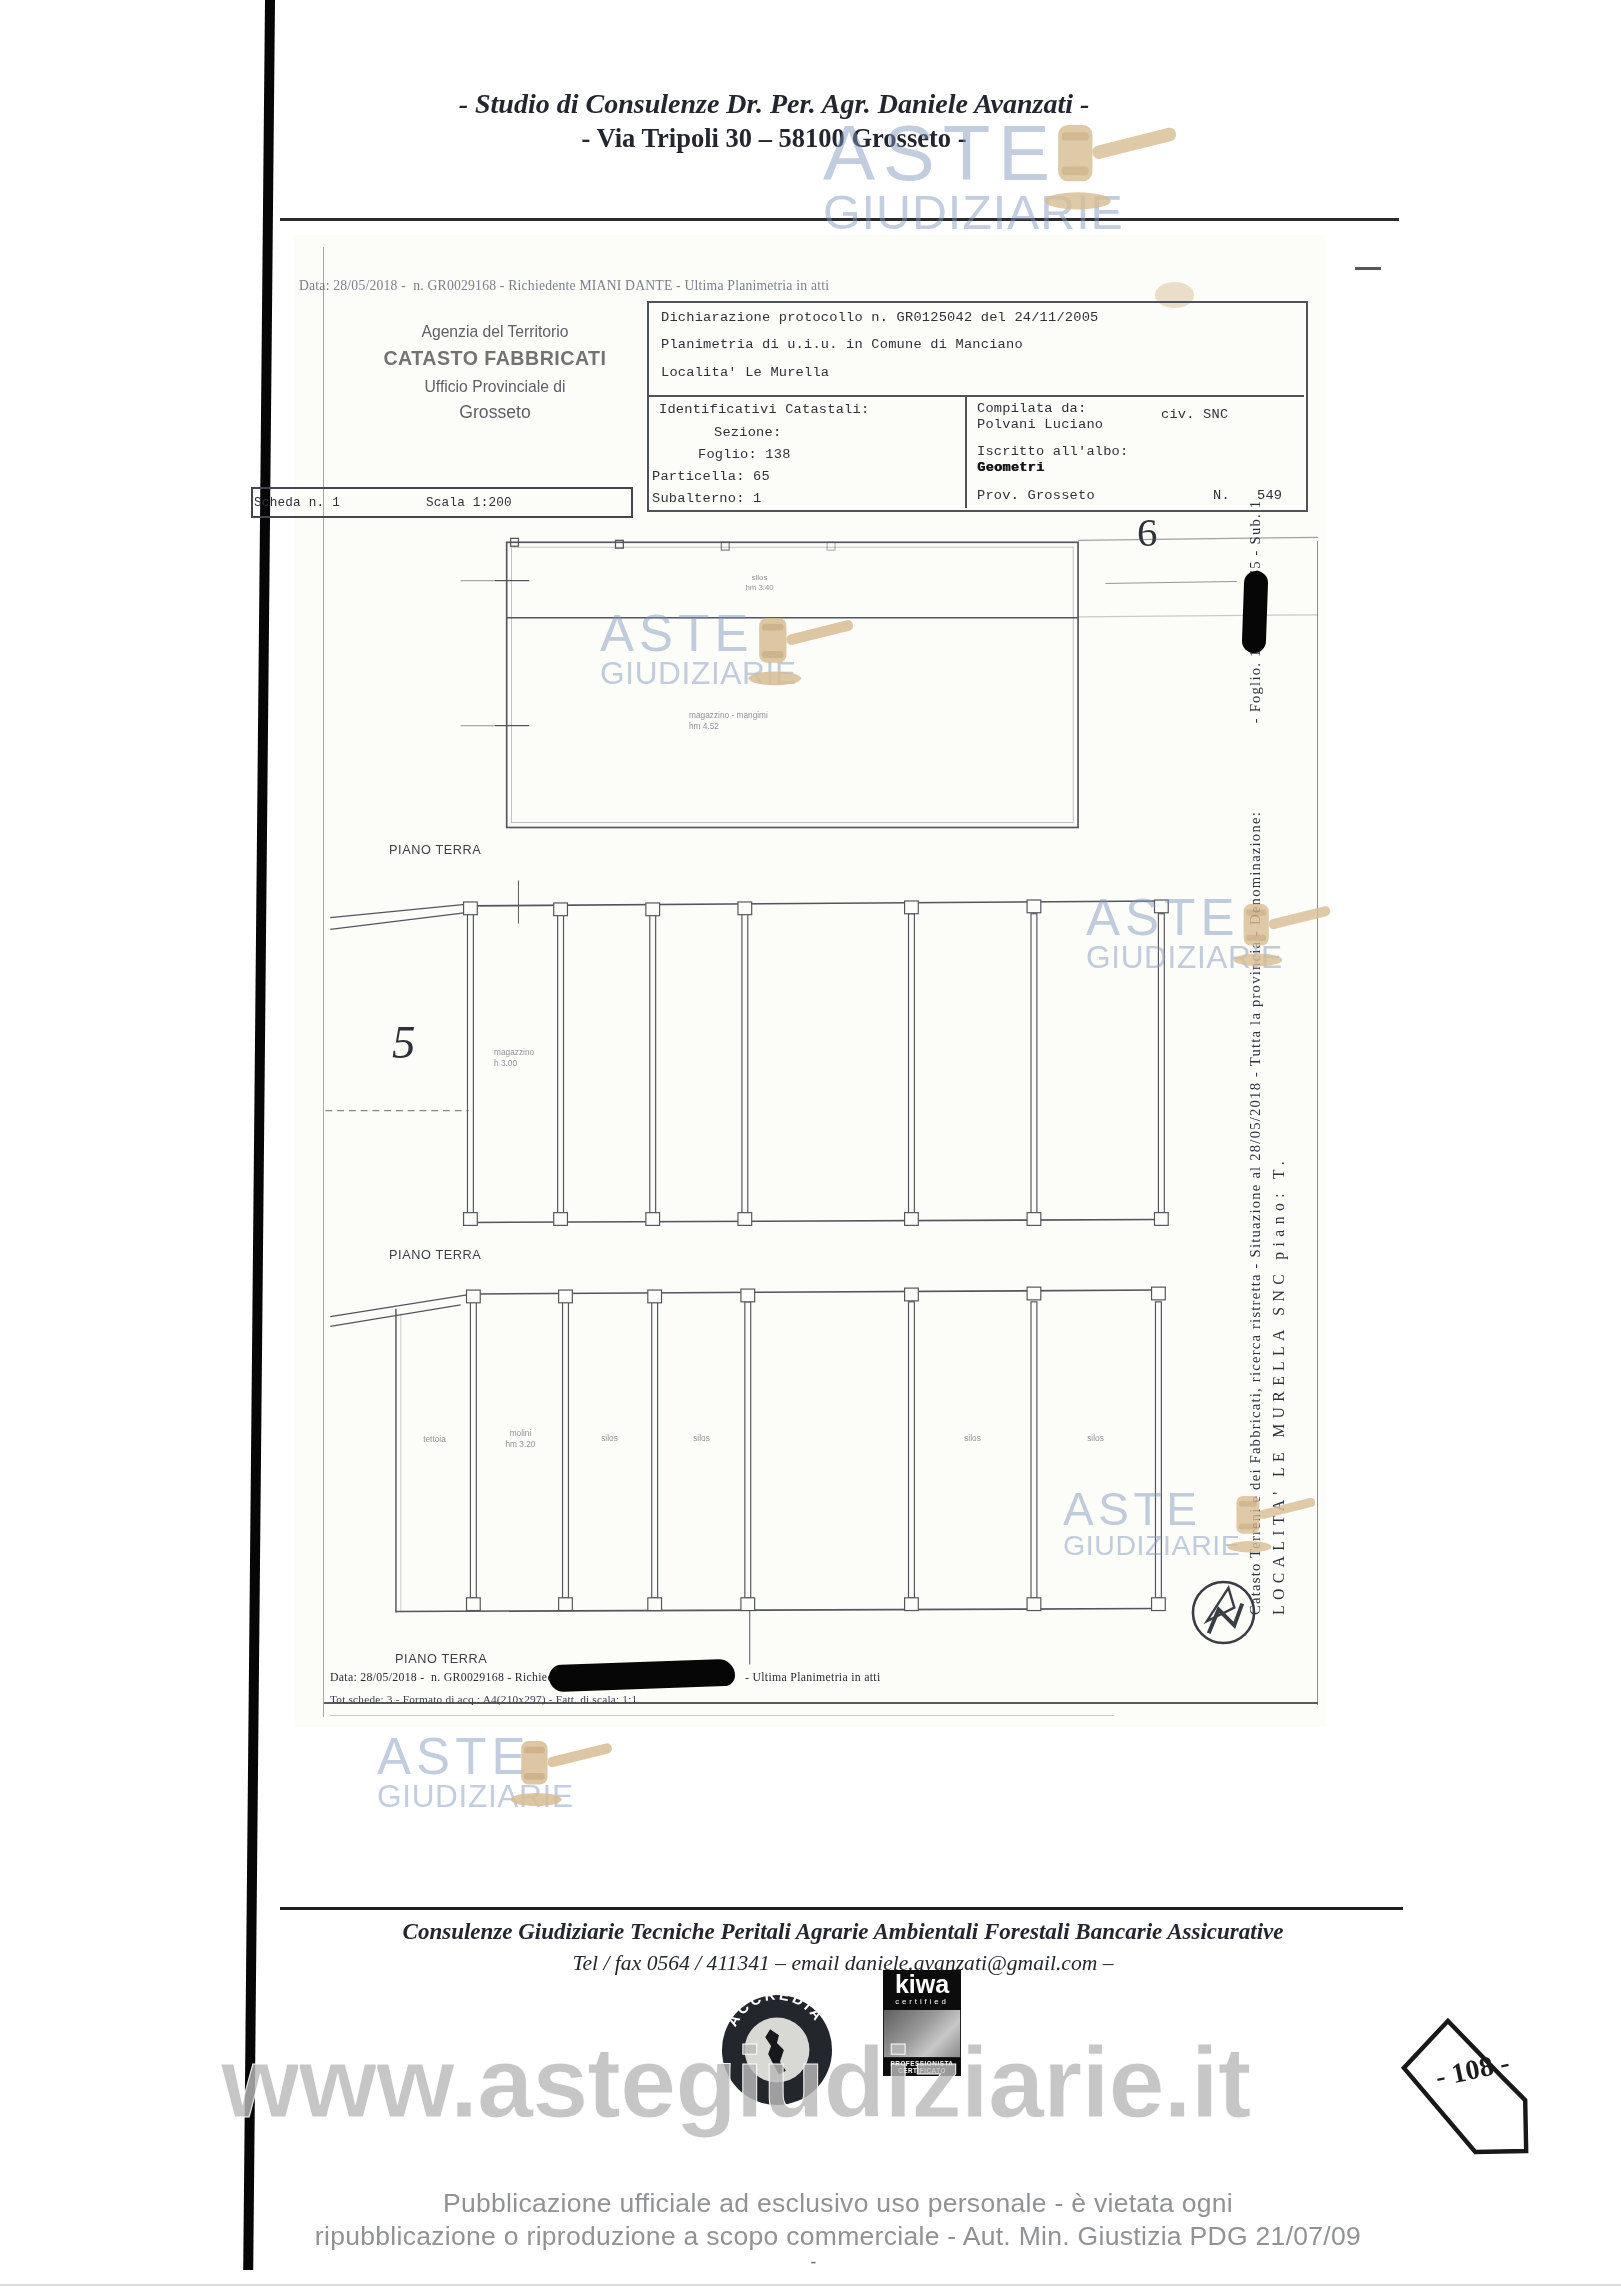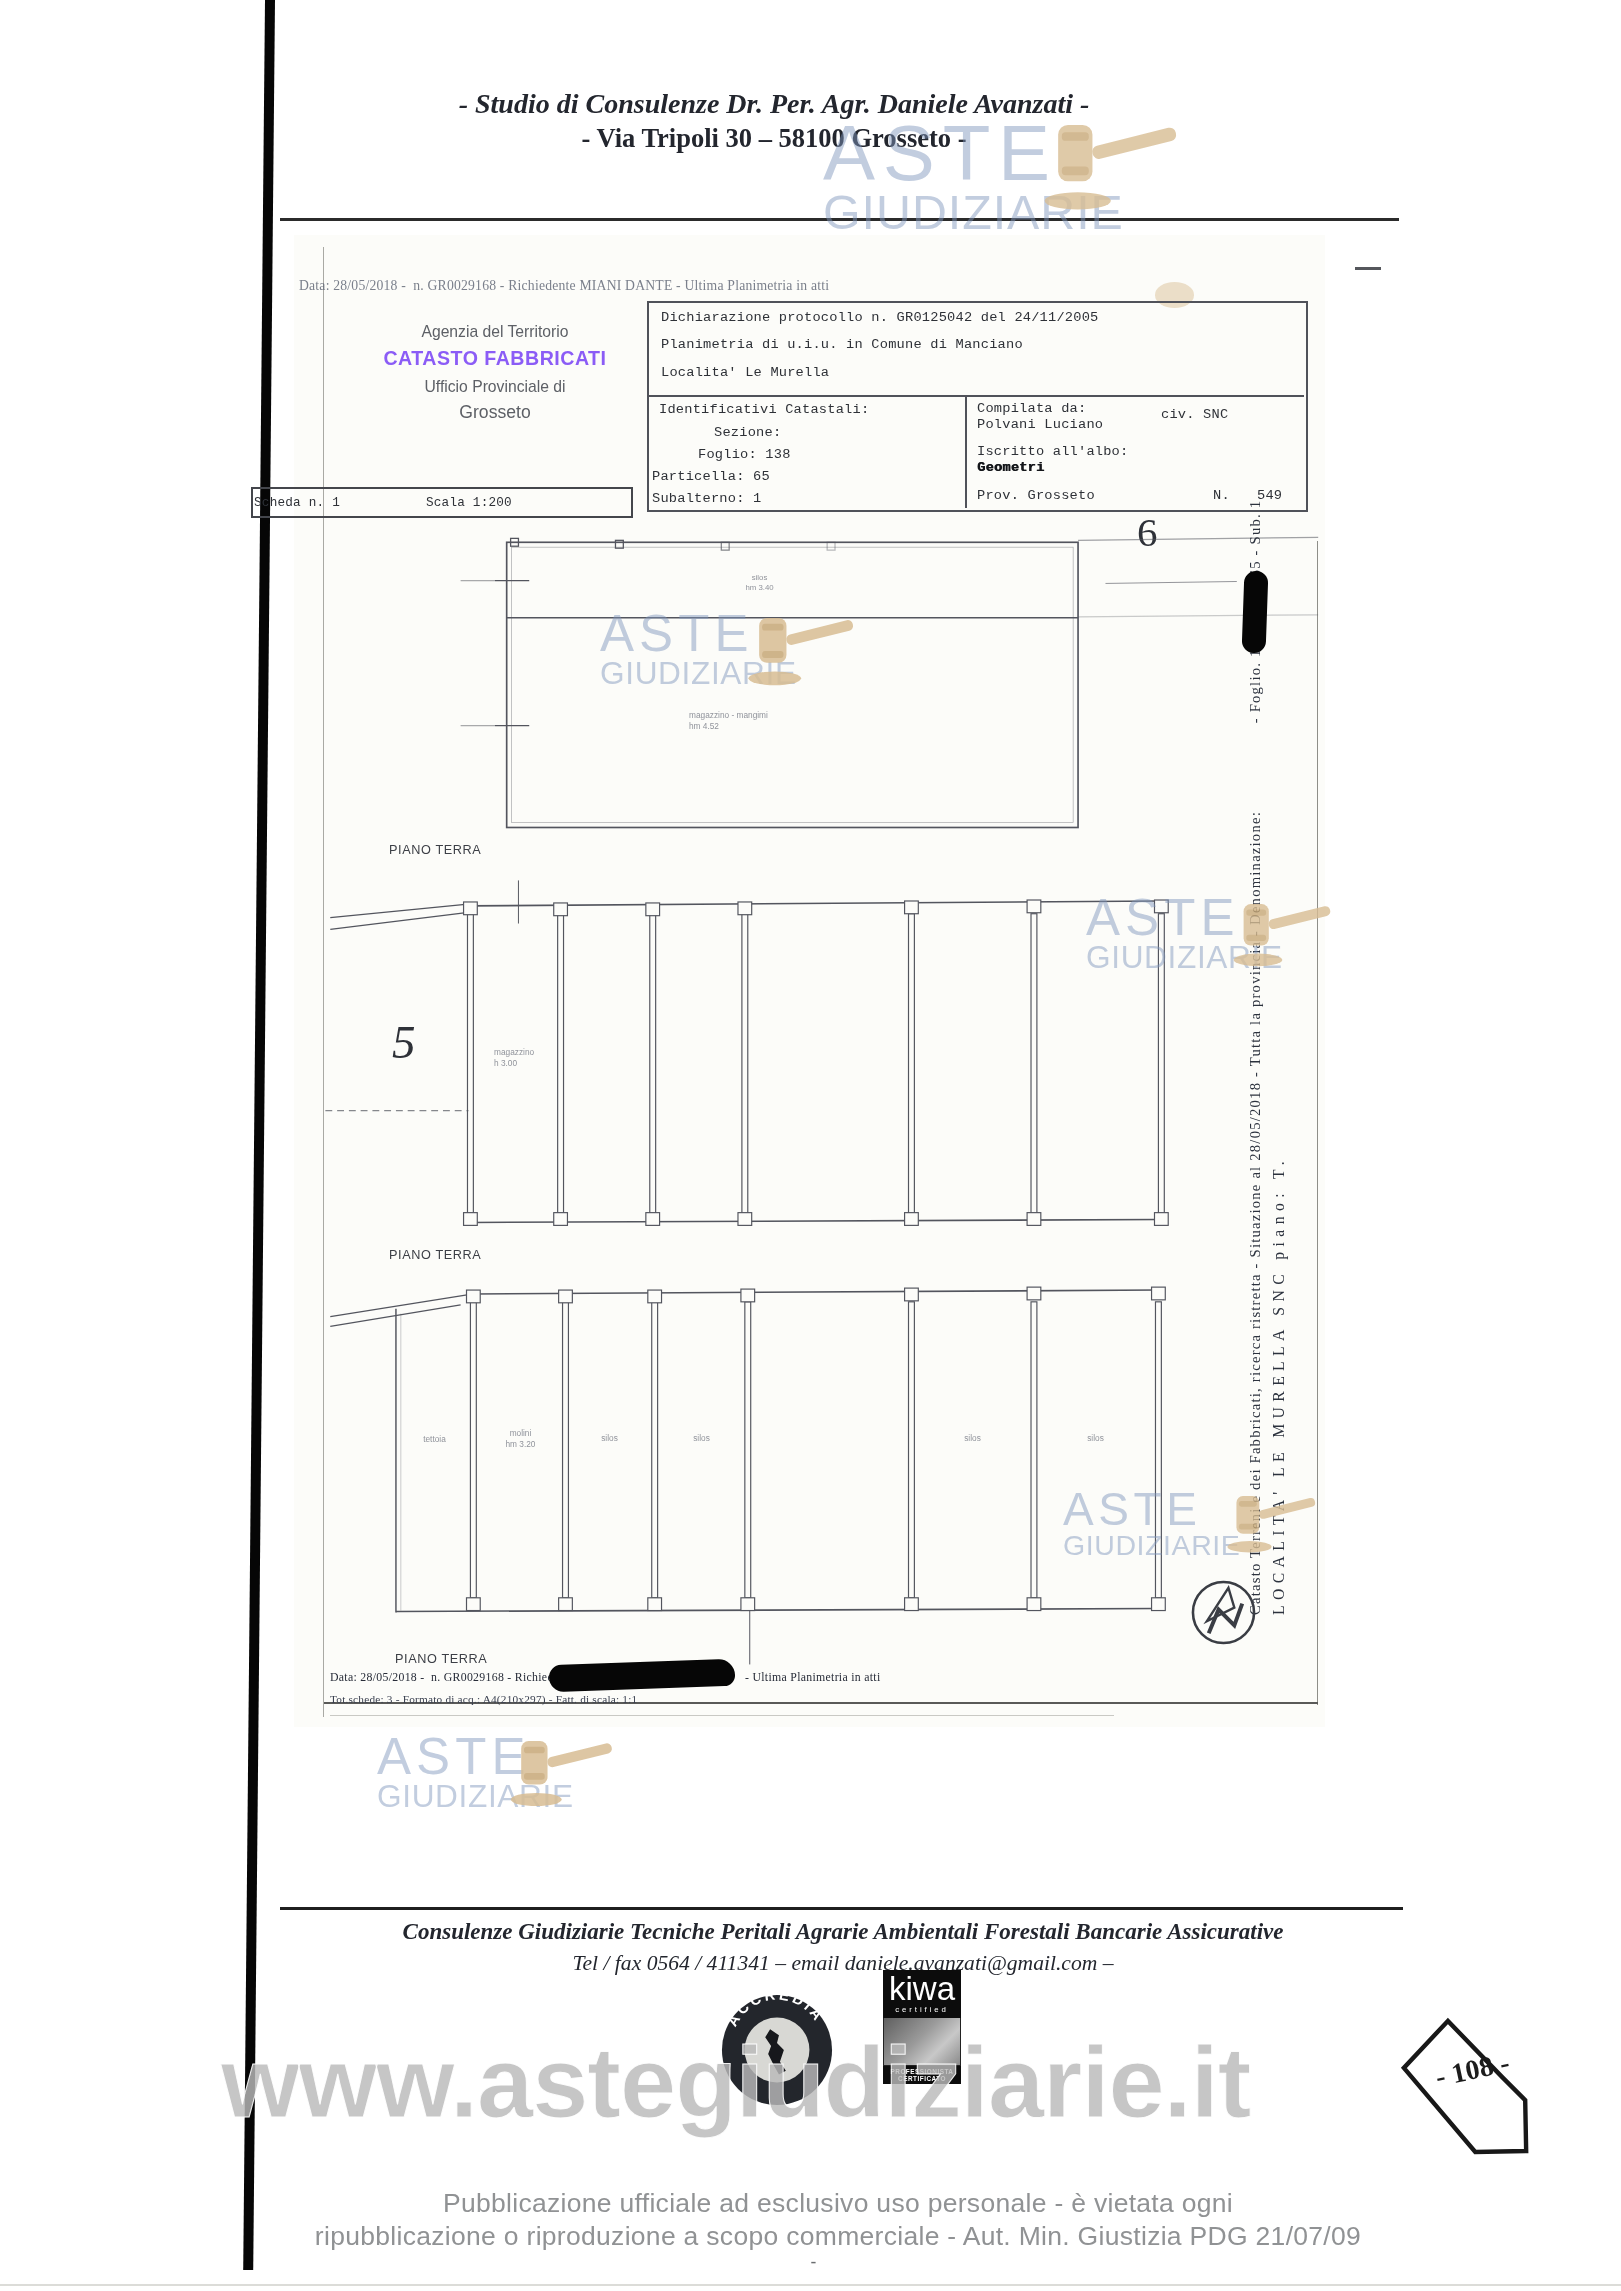--- a/index.html
+++ b/index.html
@@ -49,21 +49,21 @@
   <div class="abs" style="left:1317px;top:541px;width:1px;height:1164px;background:#8e8e89;"></div>
   <div class="abs" style="left:324px;top:1702px;width:994px;height:2px;background:#5a5a58;"></div>
   <div class="abs" style="left:330px;top:1715px;width:784px;height:1px;background:#c9c9c4;"></div>
 
   <div class="abs scan-serif" style="left:299px;top:278px;font-size:13.7px;color:#5a6170;opacity:.8;letter-spacing:0.2px;filter:blur(0.2px);">Data: 28/05/2018 -  n. GR0029168 - Richiedente MIANI DANTE - Ultima Planimetria in atti</div>
   <div class="abs" style="left:1355px;top:267px;width:25.5px;height:2.9px;background:#55575c;"></div>
   <div class="abs" style="left:1155px;top:282px;width:39px;height:25.5px;border-radius:50%;background:rgba(214,186,140,.45);"></div>
 
   <div class="abs" style="left:343px;top:323px;width:304px;text-align:center;color:#5d6066;">
     <span style="display:block;font-size:15.7px;">Agenzia del Territorio</span>
-    <span style="display:block;font-size:19.6px;font-weight:bold;color:#8b5cf6;letter-spacing:0.5px;margin-top:5.9px;">CATASTO FABBRICATI</span>
+    <span style="display:block;font-size:19.6px;font-weight:bold;color:#737373;letter-spacing:0.5px;margin-top:5.9px;">CATASTO FABBRICATI</span>
     <span style="display:block;font-size:15.7px;margin-top:7.8px;">Ufficio Provinciale di</span>
     <span style="display:block;font-size:17.6px;margin-top:5.9px;">Grosseto</span>
   </div>
 
   <div class="abs" style="left:251px;top:487px;width:378px;height:26.5px;border:2px solid #44464c;display:flex;align-items:center;">
     <span class="mono" style="font-size:12.7px;margin-left:1px;">Scheda n. 1</span>
     <span class="mono" style="font-size:12.7px;margin-left:86px;">Scala 1:200</span>
   </div>
 
   <div class="abs" style="left:647px;top:301px;width:657px;height:207px;border:2px solid #50525a;"></div>
@@ -269,21 +269,21 @@
     <circle cx="59" cy="59" r="56" fill="#23262c"></circle>
     <circle cx="59" cy="59" r="33" fill="#d8d8d4"></circle>
     <path d="M52 38 l9 6 l-2 8 l7 7 l-4 12 l6 9 l-7 4 l-5 -9 l-6 -12 l3 -8 l-6 -9 Z" fill="#17181c"></path>
     <text font-family="Liberation Sans, sans-serif" font-size="15" font-weight="bold" fill="#ffffff" letter-spacing="3">
       <textPath href="#arcpath" startOffset="18%">ACCREDIA</textPath>
     </text>
   </svg>
 
   <div class="abs" style="left:883px;top:1970px;width:78px;">
     <div style="background:#0c0c0c;color:#fff;text-align:center;padding:2px 0 3.9px 0;">
-      <div style="font-size:33px;font-weight:normal;line-height:1;">kiwa</div>
+      <div style="font-size:25px;font-weight:bold;line-height:1;">kiwa</div>
       <div style="font-size:7.8px;letter-spacing:2.9px;">certified</div>
     </div>
     <div style="height:47px;background:linear-gradient(135deg,#5f5f5f 0%,#9a9a9a 45%,#c8c8c8 70%,#8a8a8a 100%);border:1px solid #222;border-top:none;"></div>
     <div style="background:#0c0c0c;color:#fff;text-align:center;padding:2px 0;">
       <div style="font-size:6.4px;font-weight:bold;letter-spacing:0.5px;">PROFESSIONISTA</div>
       <div style="font-size:6.4px;font-weight:bold;letter-spacing:0.5px;">CERTIFICATO</div>
     </div>
   </div>
 
   <div class="abs" style="left:221px;top:2025px;z-index:8;font-size:101px;font-weight:bold;letter-spacing:-1px;

